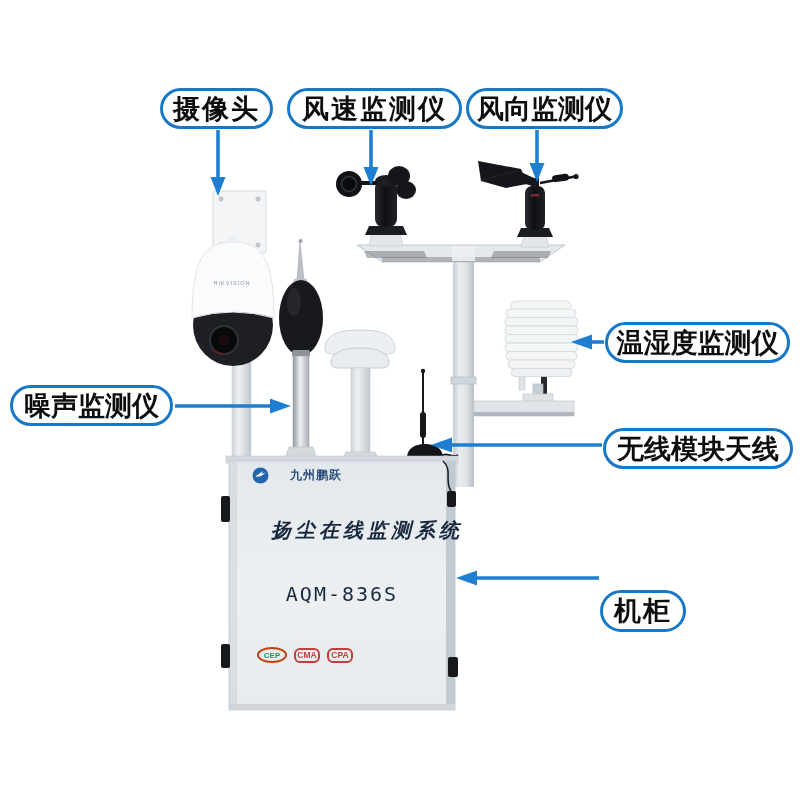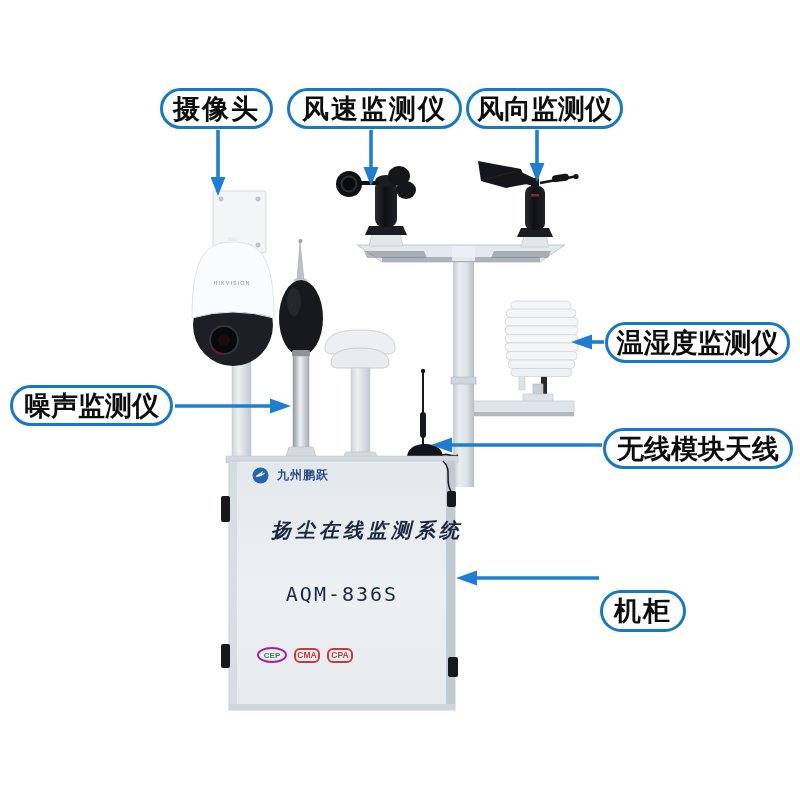--- a/index.html
+++ b/index.html
@@ -4,30 +4,30 @@
 <style>
   html,body{margin:0;padding:0;background:#fff;}
   #canvas{position:relative;width:800px;height:800px;background:#ffffff;overflow:hidden;
           font-family:"Liberation Sans","DejaVu Sans",sans-serif;}
   #scene,#arrows{position:absolute;left:0;top:0;}
   #arrows{pointer-events:none;}
   .pill{position:absolute;box-sizing:border-box;display:flex;align-items:center;justify-content:center;
         border:3px solid #1878c8;border-radius:22px;background:#ffffff;color:#0d0d0d;
         font-size:27px;font-weight:bold;letter-spacing:2px;white-space:nowrap;z-index:5;}
   .cab-text{position:absolute;color:#1a2940;z-index:4;}
-  .logo-row{position:absolute;left:252px;top:467px;display:flex;align-items:center;gap:8px;z-index:4;}
+  .logo-row{position:absolute;left:252px;top:467px;display:flex;align-items:center;gap:21px;z-index:4;}
   .logo-name{font-size:12px;font-weight:bold;color:#2a4d7e;letter-spacing:1px;}
   .sys-title{left:229px;top:517px;width:226px;text-align:center;font-size:20px;font-weight:bold;
              font-style:italic;letter-spacing:4px;font-family:"Liberation Serif","DejaVu Serif",serif;padding-left:25px;}
   .model{left:229px;top:541px;width:226px;text-align:center;font-size:20px;letter-spacing:2px;
          font-family:"DejaVu Sans Mono","Liberation Mono",monospace;margin-top:41px;}
   .badges{position:absolute;left:257px;top:647px;display:flex;align-items:center;gap:7px;z-index:4;}
   .badge{display:flex;align-items:center;justify-content:center;box-sizing:border-box;
          font-weight:bold;background:transparent;}
-  .badge.cep{width:30px;height:16px;border:2px solid #a21caf;border-radius:50%;color:#2f9150;font-size:8px;}
+  .badge.cep{width:30px;height:16px;border:2px solid #c2410c;border-radius:50%;color:#2f9150;font-size:8px;}
   .badge.red{width:26px;height:15px;border:2px solid #c43c3c;border-radius:6px;color:#c43c3c;font-size:8.5px;}
   .company{position:absolute;left:258px;top:666px;font-size:7.5px;line-height:1.55;color:#3e4e63;
            letter-spacing:0.5px;z-index:4;}
   .cam-brand{position:absolute;left:201px;top:280px;width:62px;text-align:center;font-size:5.5px;
              color:#8d949b;letter-spacing:1px;z-index:4;}
 </style>
 </head>
 <body>
 
 <div id="canvas">

